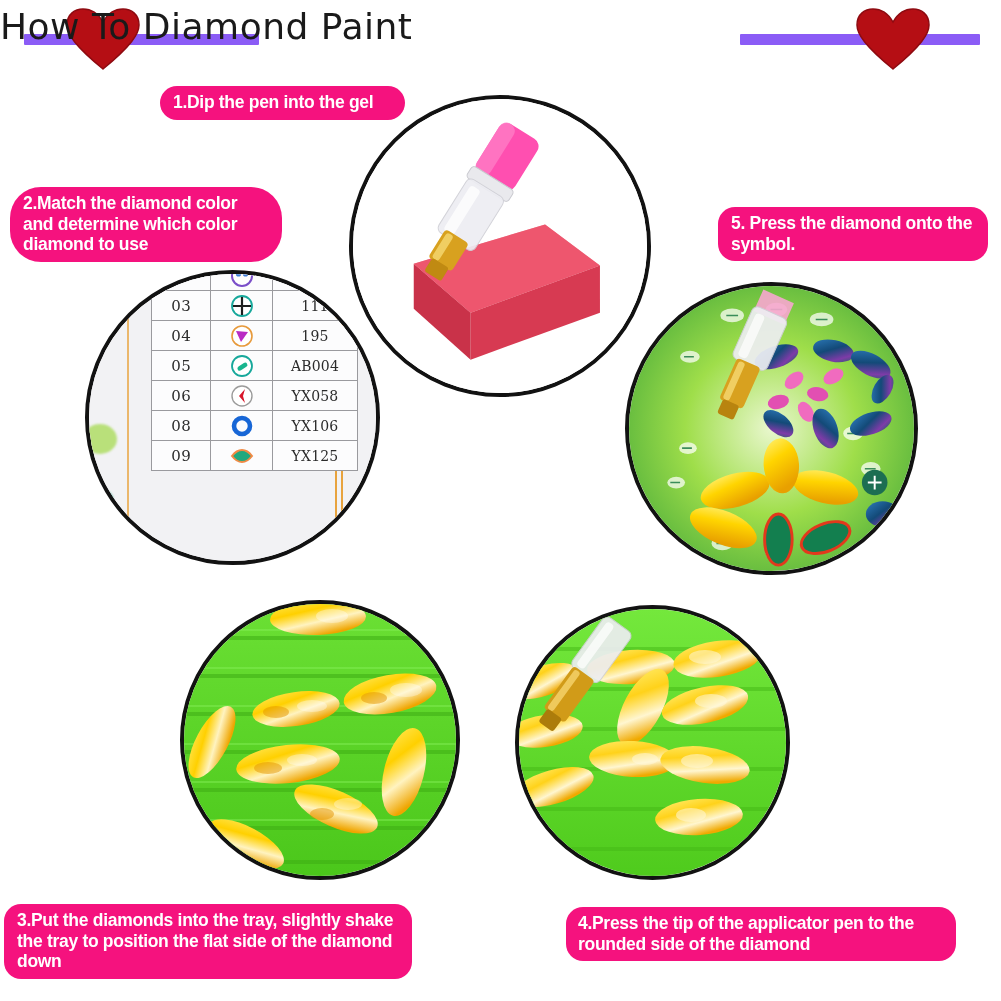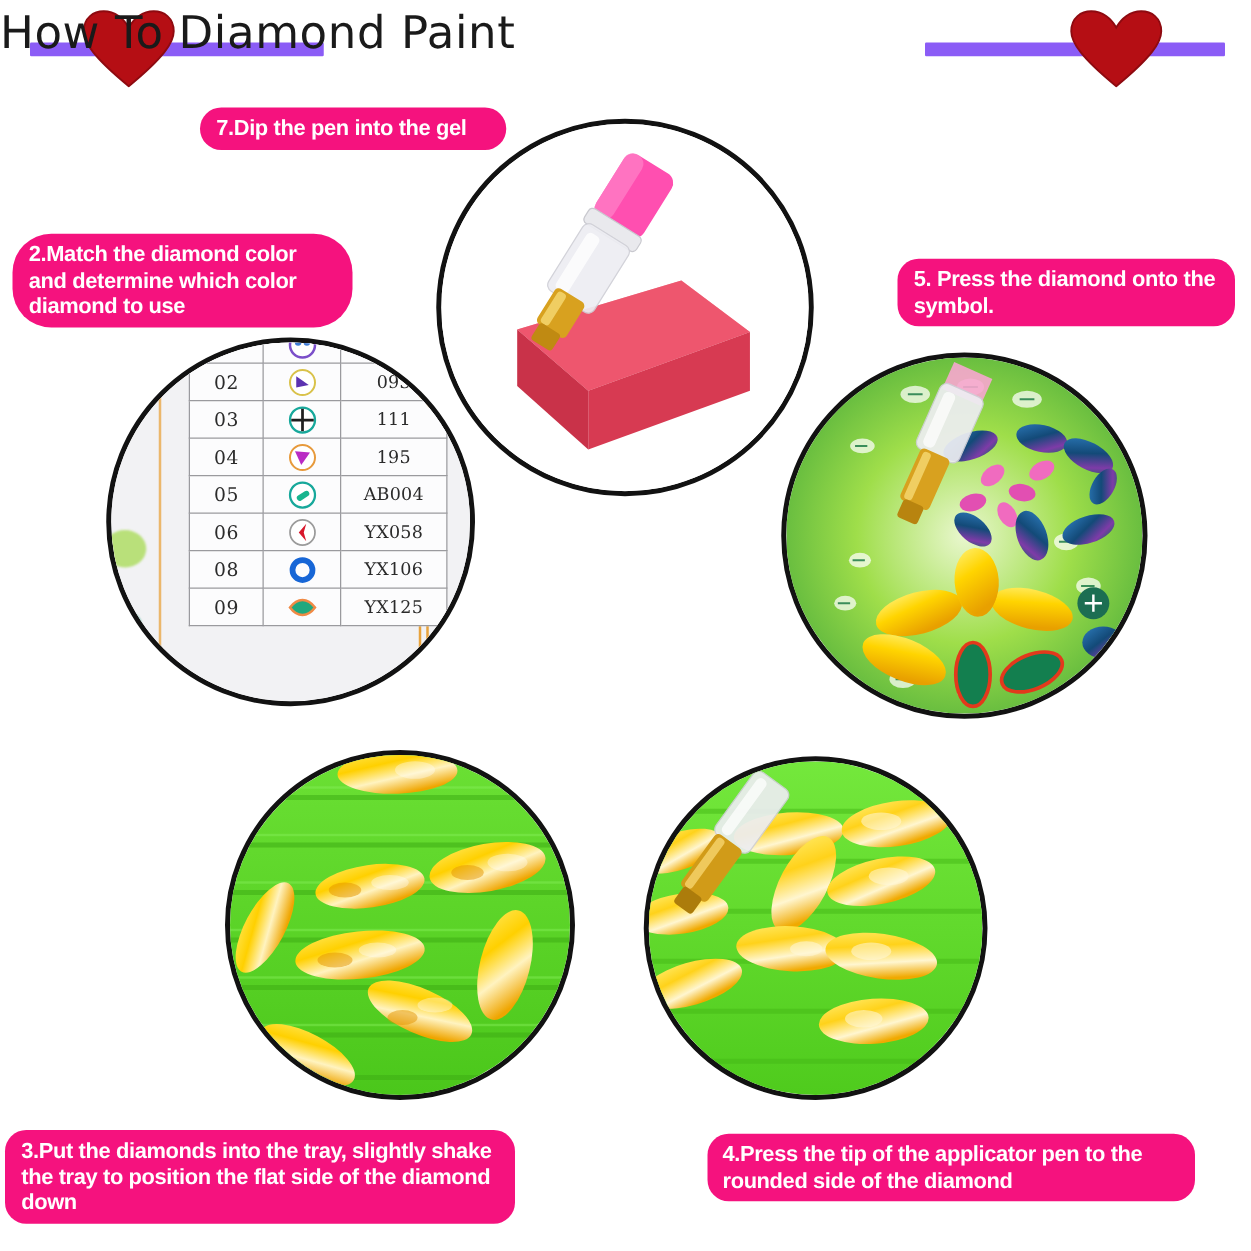--- a/index.html
+++ b/index.html
@@ -71,21 +71,21 @@
 
   <div class="heart" id="heart-right">
     <svg viewBox="0 0 76 62" preserveAspectRatio="none">
       <path d="M38 61 C 10 38 2 26 2 17 C 2 6 10 1 18 1 C 27 1 34 7 38 14 C 42 7 49 1 58 1 C 66 1 74 6 74 17 C 74 26 66 38 38 61 Z" fill="#B50E14" stroke="#8E0A10" stroke-width="1.5"></path>
     </svg>
   </div>
 
   <div id="page-title">How To Diamond Paint</div>
 </div>
 
-<div class="label" id="label-1">7.Dip the pen into the gel</div>
+<div class="label" id="label-1">1.Dip the pen into the gel</div>
 <div class="label" id="label-2">2.Match the diamond color and determine which color diamond to use</div>
 <div class="label" id="label-5">5.  Press the diamond onto the symbol.</div>
 <div class="label" id="label-3">3.Put the diamonds into the tray, slightly shake the tray to position the flat side of the diamond down</div>
 <div class="label" id="label-4">4.Press the tip of the applicator pen to the rounded side of the diamond</div>
 
 <div class="circle" id="circle-1">
   <svg viewBox="0 0 300 300">
     <rect width="300" height="300" fill="#ffffff"></rect>
 
     <g>
@@ -124,32 +124,20 @@
           <td class="c-sym">
             <span class="sym">
               <svg viewBox="0 0 24 24">
                   <circle cx="12" cy="12" r="10" fill="#fff" stroke="#7B4FC9" stroke-width="2"></circle>
                   <circle cx="8.5" cy="10" r="2.6" fill="#3E7BD6"></circle>
                   <circle cx="15.5" cy="10" r="2.6" fill="#3E7BD6"></circle>
                 </svg>
             </span>
           </td>
           <td class="c-code">028</td>
-        </tr>
-        <tr>
-          <td class="c-num">02</td>
-          <td class="c-sym">
-            <span class="sym">
-              <svg viewBox="0 0 24 24">
-                  <circle cx="12" cy="12" r="10" fill="#fff" stroke="#D9C24A" stroke-width="1.6"></circle>
-                  <path d="M7 7 L17 14 L7 16 Z" fill="#5B32B0"></path>
-                </svg>
-            </span>
-          </td>
-          <td class="c-code">093</td>
         </tr>
         <tr>
           <td class="c-num">03</td>
           <td class="c-sym">
             <span class="sym">
               <svg viewBox="0 0 24 24">
                   <circle cx="12" cy="12" r="10" fill="#fff" stroke="#17A89B" stroke-width="1.8"></circle>
                   <path d="M12 3 V21 M3 12 H21" stroke="#1F1F1F" stroke-width="2.2"></path>
                 </svg>
             </span>

